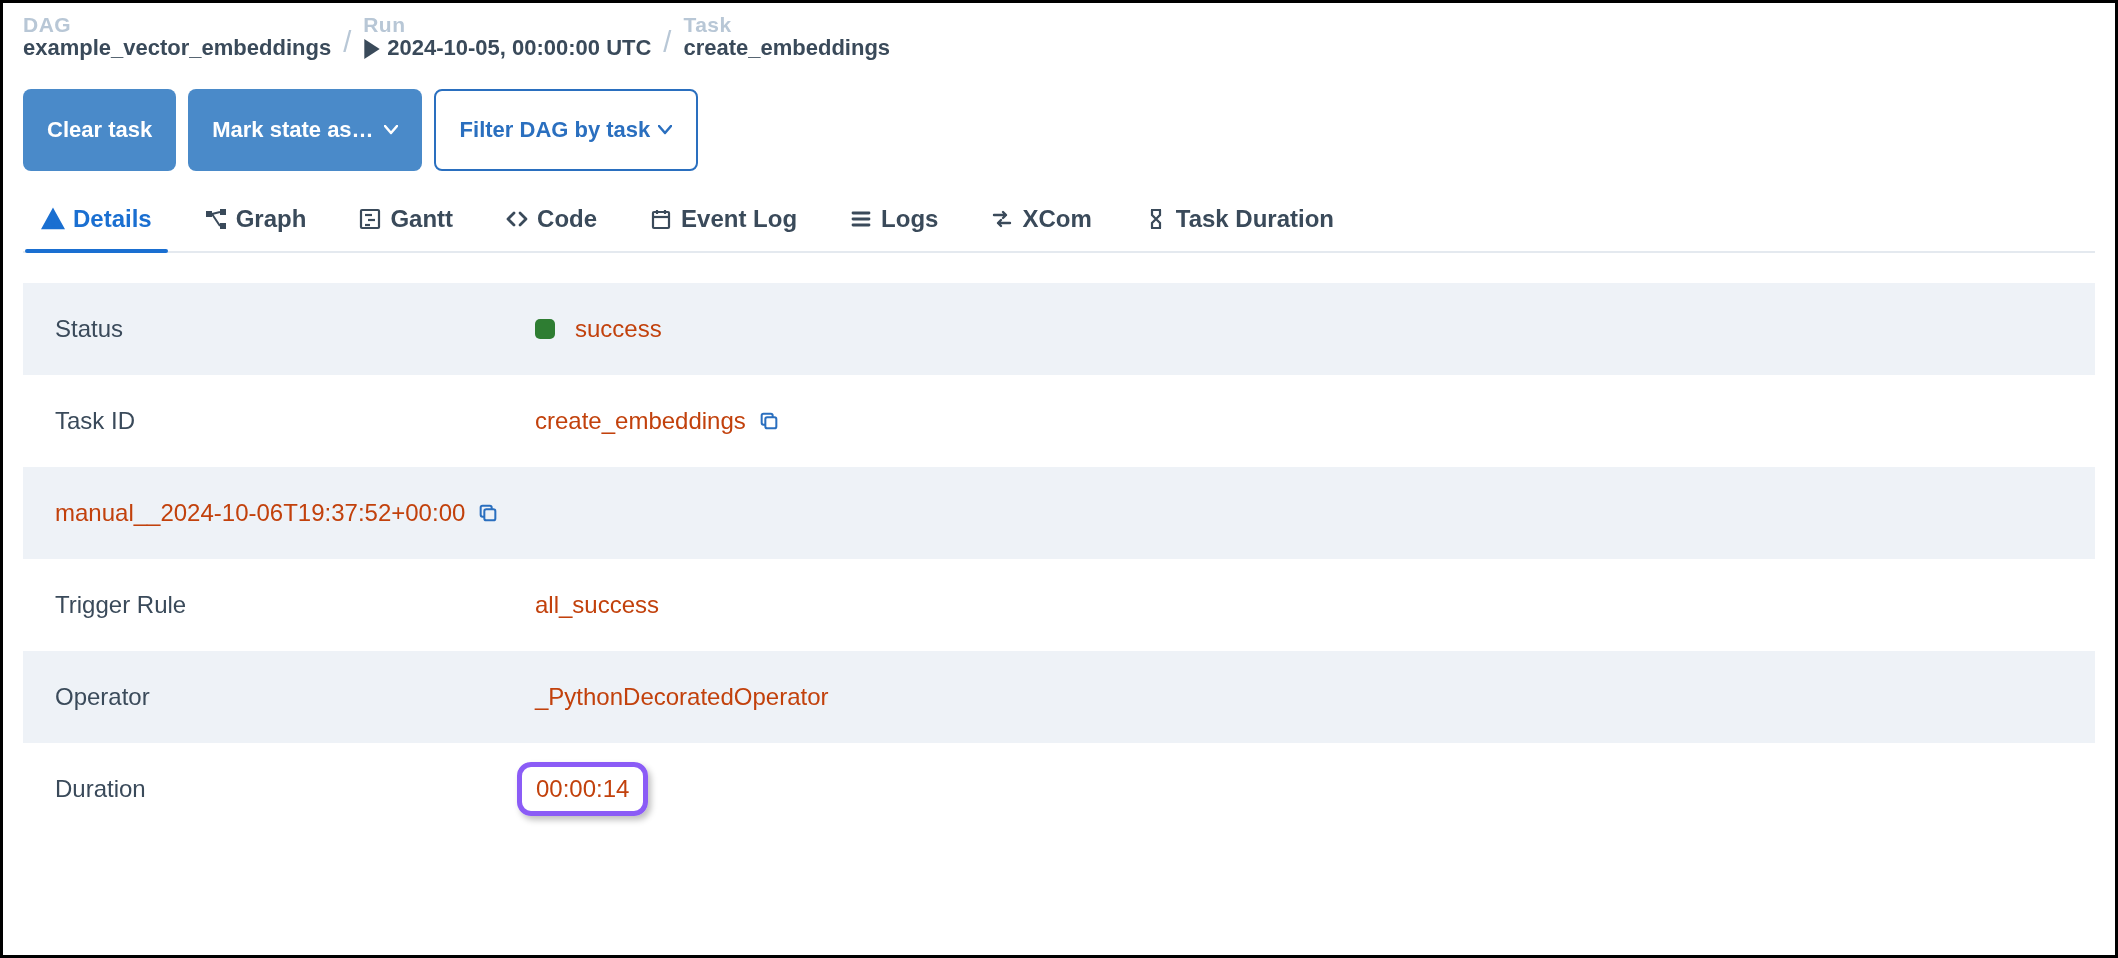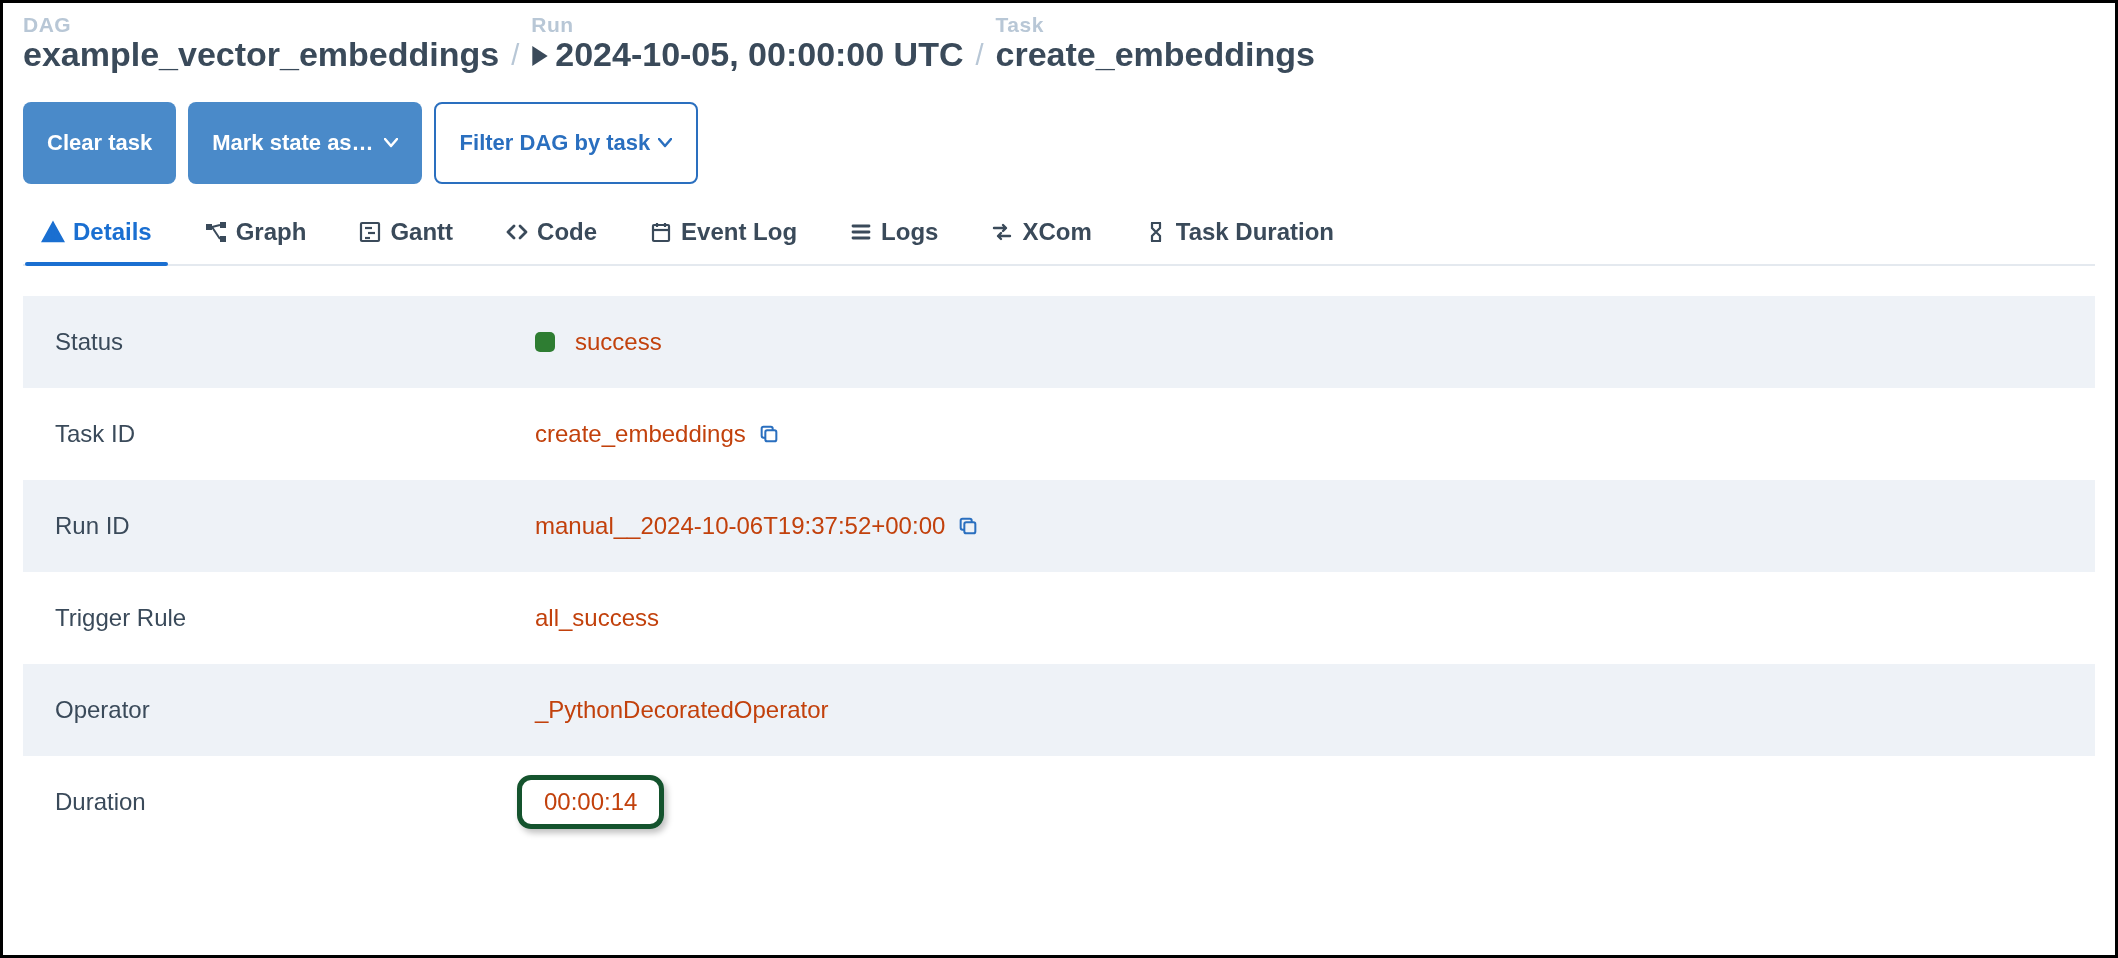--- a/index.html
+++ b/index.html
@@ -11,21 +11,21 @@
     width: 2118px;
     height: 958px;
     overflow: hidden;
   }
   .container { padding: 10px 20px 0 20px; }
 
   
   .breadcrumb-row { display: flex; align-items: flex-end; gap: 4px; margin-bottom: 28px; }
   .bc-group { display: flex; flex-direction: column; }
   .bc-label { font-size: 21px; font-weight: 700; color: #b8c7d6; letter-spacing: .5px; margin-bottom: -2px;}
-  .bc-value { font-size: 34px; font-weight: 700; color: #3a4a5a; display: flex; align-items: center; gap: 6px;}
+  .bc-value { font-size: 22px; font-weight: 700; color: #3a4a5a; display: flex; align-items: center; gap: 6px;}
   .bc-sep { font-size: 29px; color: #b8c7d6; padding: 0 8px 2px 8px; align-self: flex-end; font-weight: 400;}
   .run-play-icon { display:inline-block; }
   .run-play-icon svg { width: 18px; height: 22px; display:block; margin-top:2px;}
 
   
   .actions-row { display: flex; gap: 12px; margin-bottom: 26px; }
   .btn {
     display: inline-flex; align-items: center; gap: 8px;
     font-size: 22px; font-weight: 700;
     padding: 26px 24px; border-radius: 8px;
@@ -68,23 +68,23 @@
   .cell-label { width: 480px; font-size: 24px; color: #3a4a5a; }
   .cell-value { font-size: 24px; color: #c2410c; display: flex; align-items: center; gap: 12px;}
 
   .status-dot {
     width: 20px; height: 20px; border-radius: 5px; background: #2e7d32;
     display:inline-block; margin-right: 8px;
   }
   .copy-icon svg { width: 22px; height: 22px; display:block; }
 
   .highlight-box {
-    border: 5px solid #14532d;
+    border: 5px solid #8b5cf6;
     border-radius: 14px;
-    padding: 8px 22px;
+    padding: 8px 14px;
     box-shadow: 3px 4px 6px rgba(0,0,0,0.25);
     margin-left:-18px;
   }
 </style>
 </head>
 <body>
 
 <div class="container">
 
   <div class="breadcrumb-row">
@@ -230,21 +230,20 @@
         <span>create_embeddings</span>
         <span class="copy-icon">
           <svg viewBox="0 0 24 24" fill="none" stroke="#2a6fbf" stroke-width="2.2">
               <rect x="8" y="8" width="12" height="12" rx="2"></rect>
               <path d="M16 8 V6 a2 2 0 0 0 -2 -2 H6 a2 2 0 0 0 -2 2 v8 a2 2 0 0 0 2 2 h2"></path>
             </svg>
         </span>
       </div>
     </div>
     <div class="row">
-      <div class="cell-label">Run ID</div>
       <div class="cell-value">
         <span>manual__2024-10-06T19:37:52+00:00</span>
         <span class="copy-icon">
           <svg viewBox="0 0 24 24" fill="none" stroke="#2a6fbf" stroke-width="2.2">
               <rect x="8" y="8" width="12" height="12" rx="2"></rect>
               <path d="M16 8 V6 a2 2 0 0 0 -2 -2 H6 a2 2 0 0 0 -2 2 v8 a2 2 0 0 0 2 2 h2"></path>
             </svg>
         </span>
       </div>
     </div>

